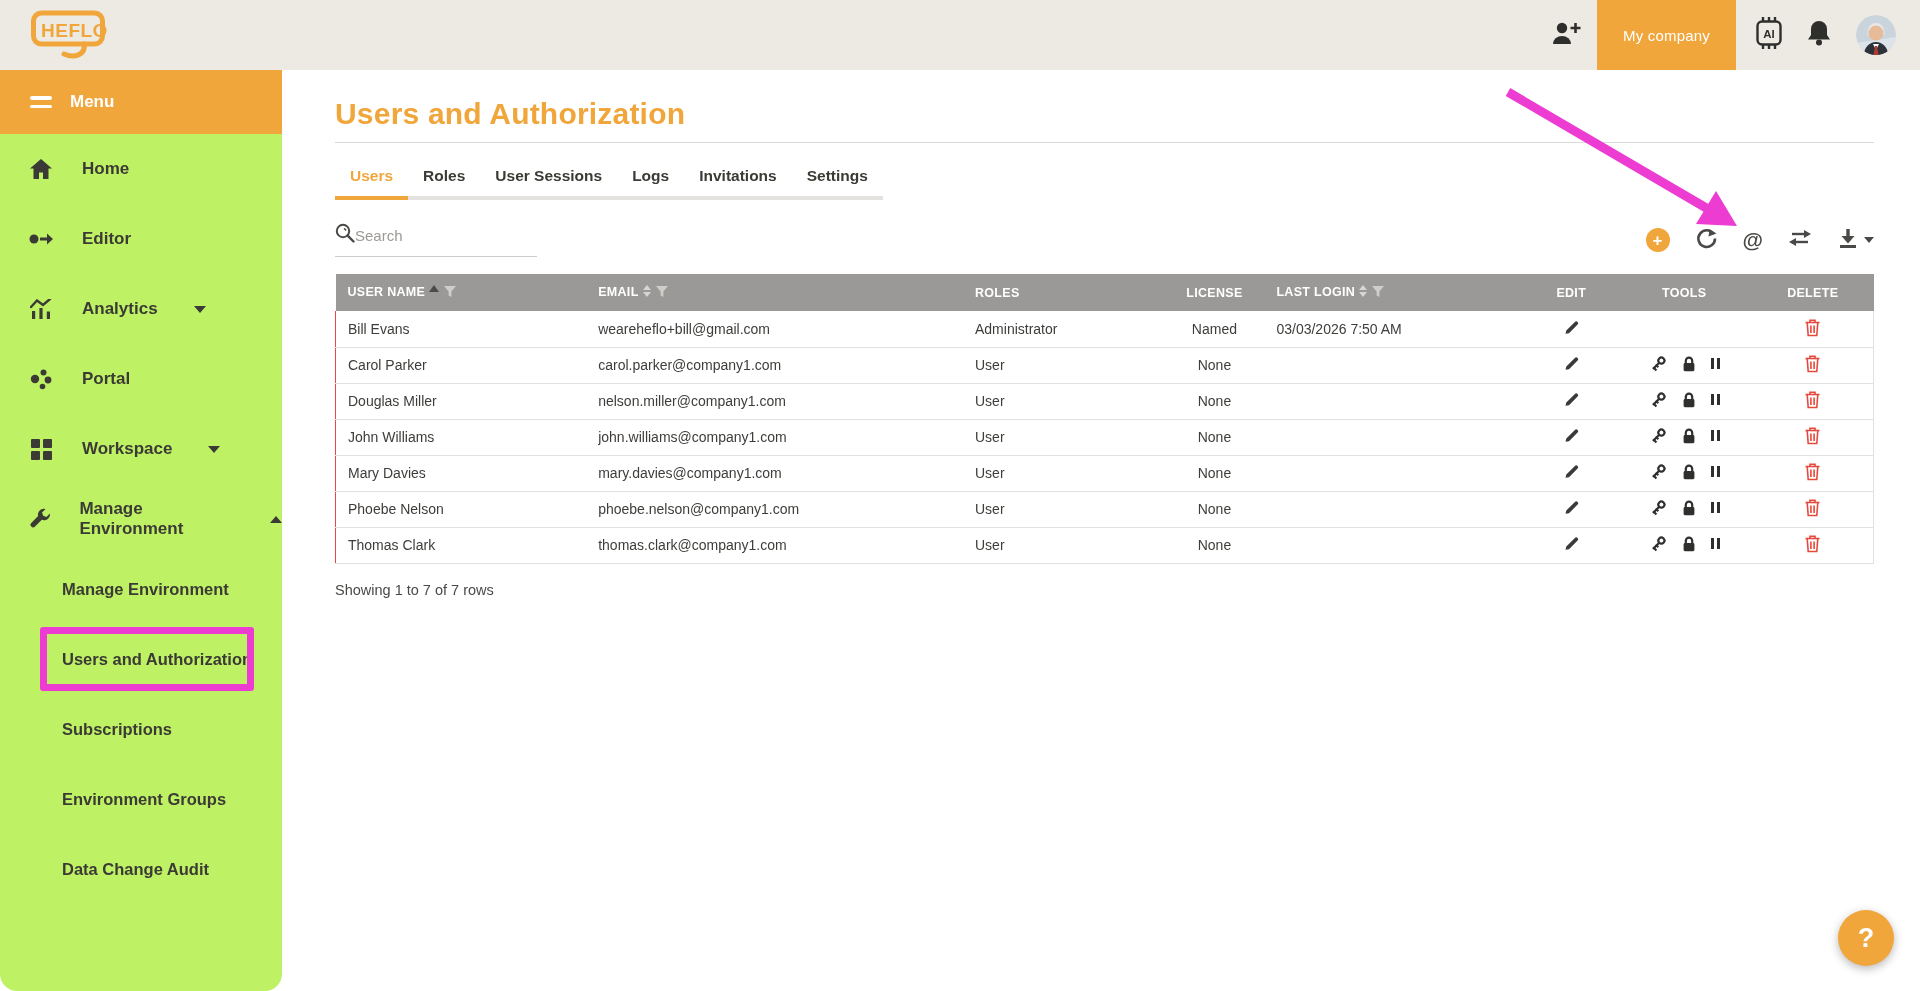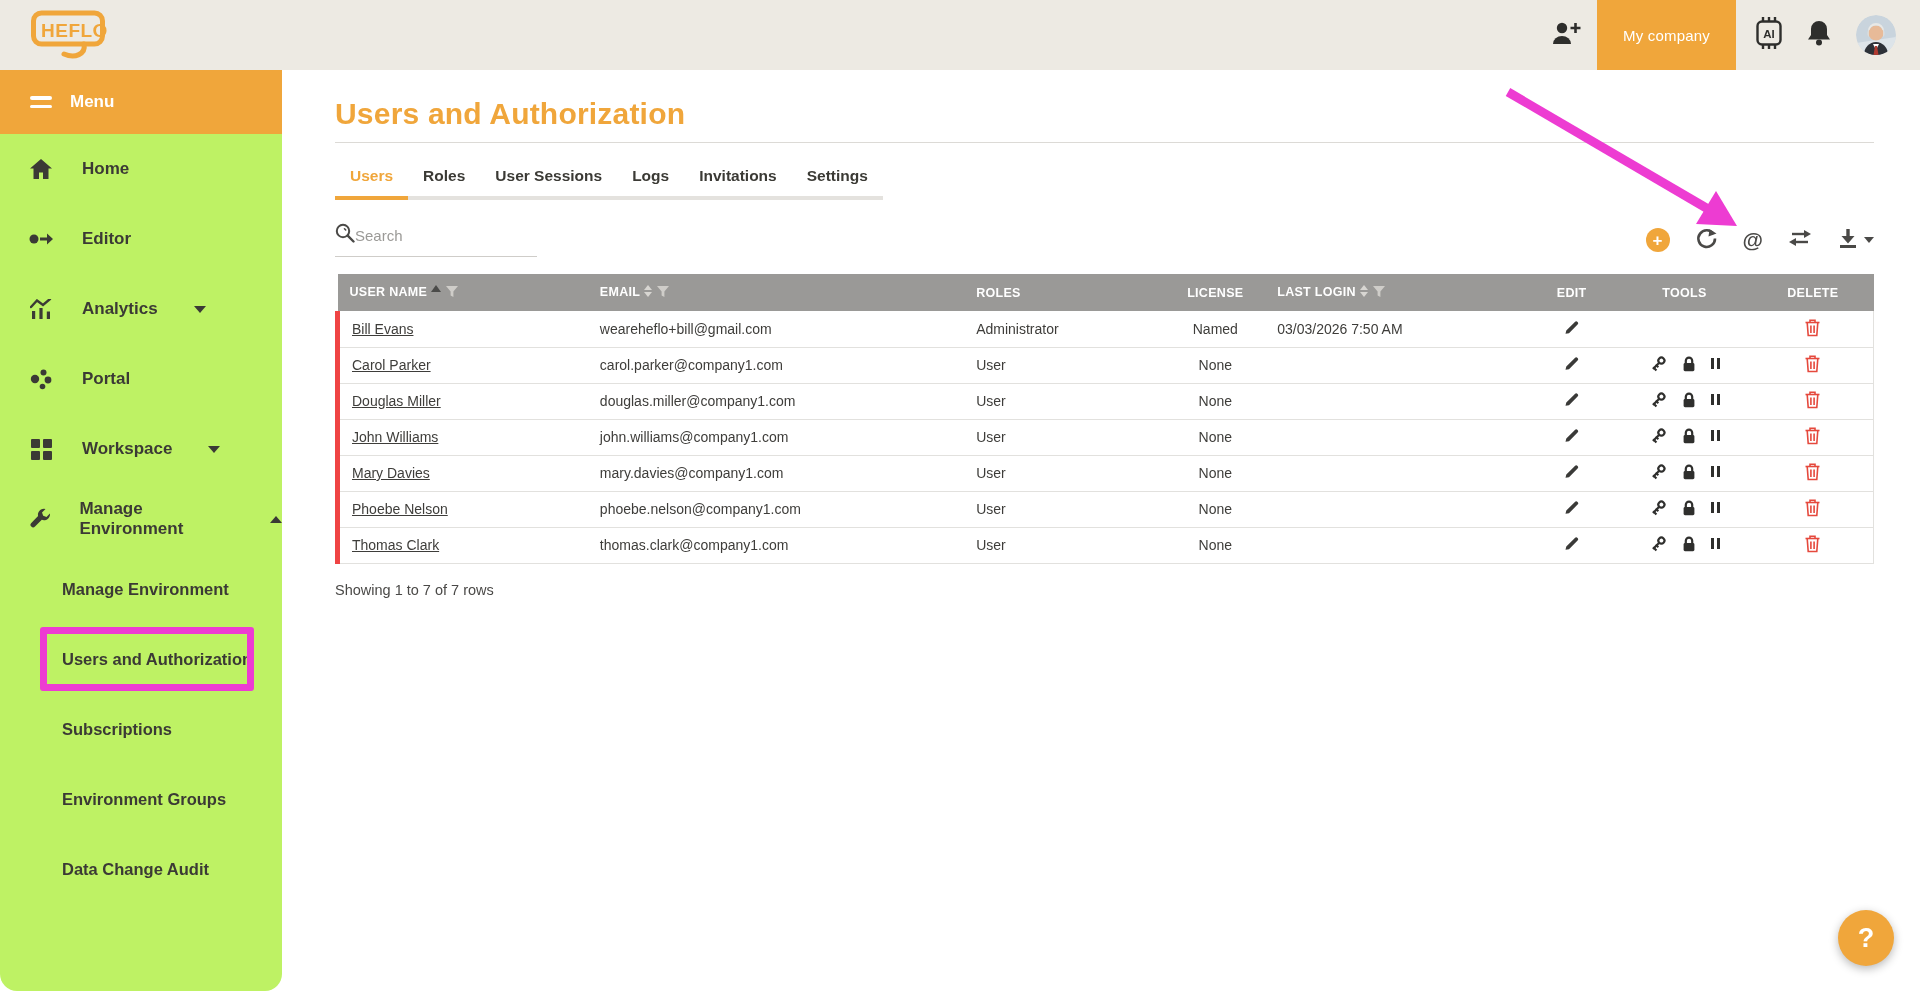--- a/index.html
+++ b/index.html
@@ -86,21 +86,21 @@
     background:#9A9997; color:#fff; font-size:12.5px; font-weight:700; height:37px;
     text-align:left; padding-left:12px; letter-spacing:.3px;
   }
   table.grid th .th-inner { display:flex; align-items:flex-start; gap:4px; }
   table.grid th.c, table.grid td.c { text-align:center; padding-left:0; }
   table.grid th.c .th-inner { justify-content:center; }
   table.grid td {
     height:36px; border-bottom:1px solid #E2E1DE; font-size:14px; color:#3E3D3A; padding-left:12px;
     background:#fff;
   }
-  table.grid tr td:first-child { border-left:5px solid #ef4444;text-decoration:underline; }
+  table.grid tr td:first-child { border-left:1px solid #ef4444; }
   table.grid tr td:last-child { border-right:1px solid #E2E1DE; }
   .tri-up-dark { width:0; height:0; border-left:5.5px solid transparent; border-right:5.5px solid transparent; border-bottom:7px solid #4B4B49; display:inline-block; }
   .sort-both { display:inline-flex; flex-direction:column; gap:2px; }
   .sort-both i { display:block; width:0; height:0; border-left:4.5px solid transparent; border-right:4.5px solid transparent; }
   .sort-both .u { border-bottom:5.5px solid #D8D6D2; }
   .sort-both .d { border-top:5.5px solid #D8D6D2; }
   .tools-cell-inner { display:inline-flex; align-items:center; gap:13px; }
   .pause-bars { display:inline-flex; gap:3.5px; }
   .pause-bars i { display:block; width:3px; height:11px; background:#2F2F2D; }
   .row-icon { cursor:pointer; display:inline-flex; align-items:center; }
@@ -465,21 +465,21 @@
                   <path d="M1.5 4.5 h14"></path>
                   <path d="M6 4.5 V2.3 h5 v2.2"></path>
                   <path d="M3.2 4.5 l1 13 h8.6 l1 -13"></path>
                   <path d="M6.9 7.5 v7.5 M10.1 7.5 v7.5"></path>
                 </g>
               </svg>
             </span></td>
         </tr>
         <tr>
           <td>Douglas Miller</td>
-          <td>douglas.miller@company1.com</td>
+          <td>nelson.miller@company1.com</td>
           <td>User</td>
           <td class="c">None</td>
           <td></td>
           <td class="c"><span class="row-icon">
               <svg width="17" height="17" viewBox="0 0 17 17">
                 <path d="M2.5 14.7 L3.3 11.5 L11.9 2.9 a1.9 1.9 0 0 1 2.7 2.7 L6 14.2 L2.5 14.7 Z" fill="#3A3A38"></path>
               </svg>
             </span></td>
           <td class="c"><span class="tools-cell-inner">
               <span class="row-icon">

